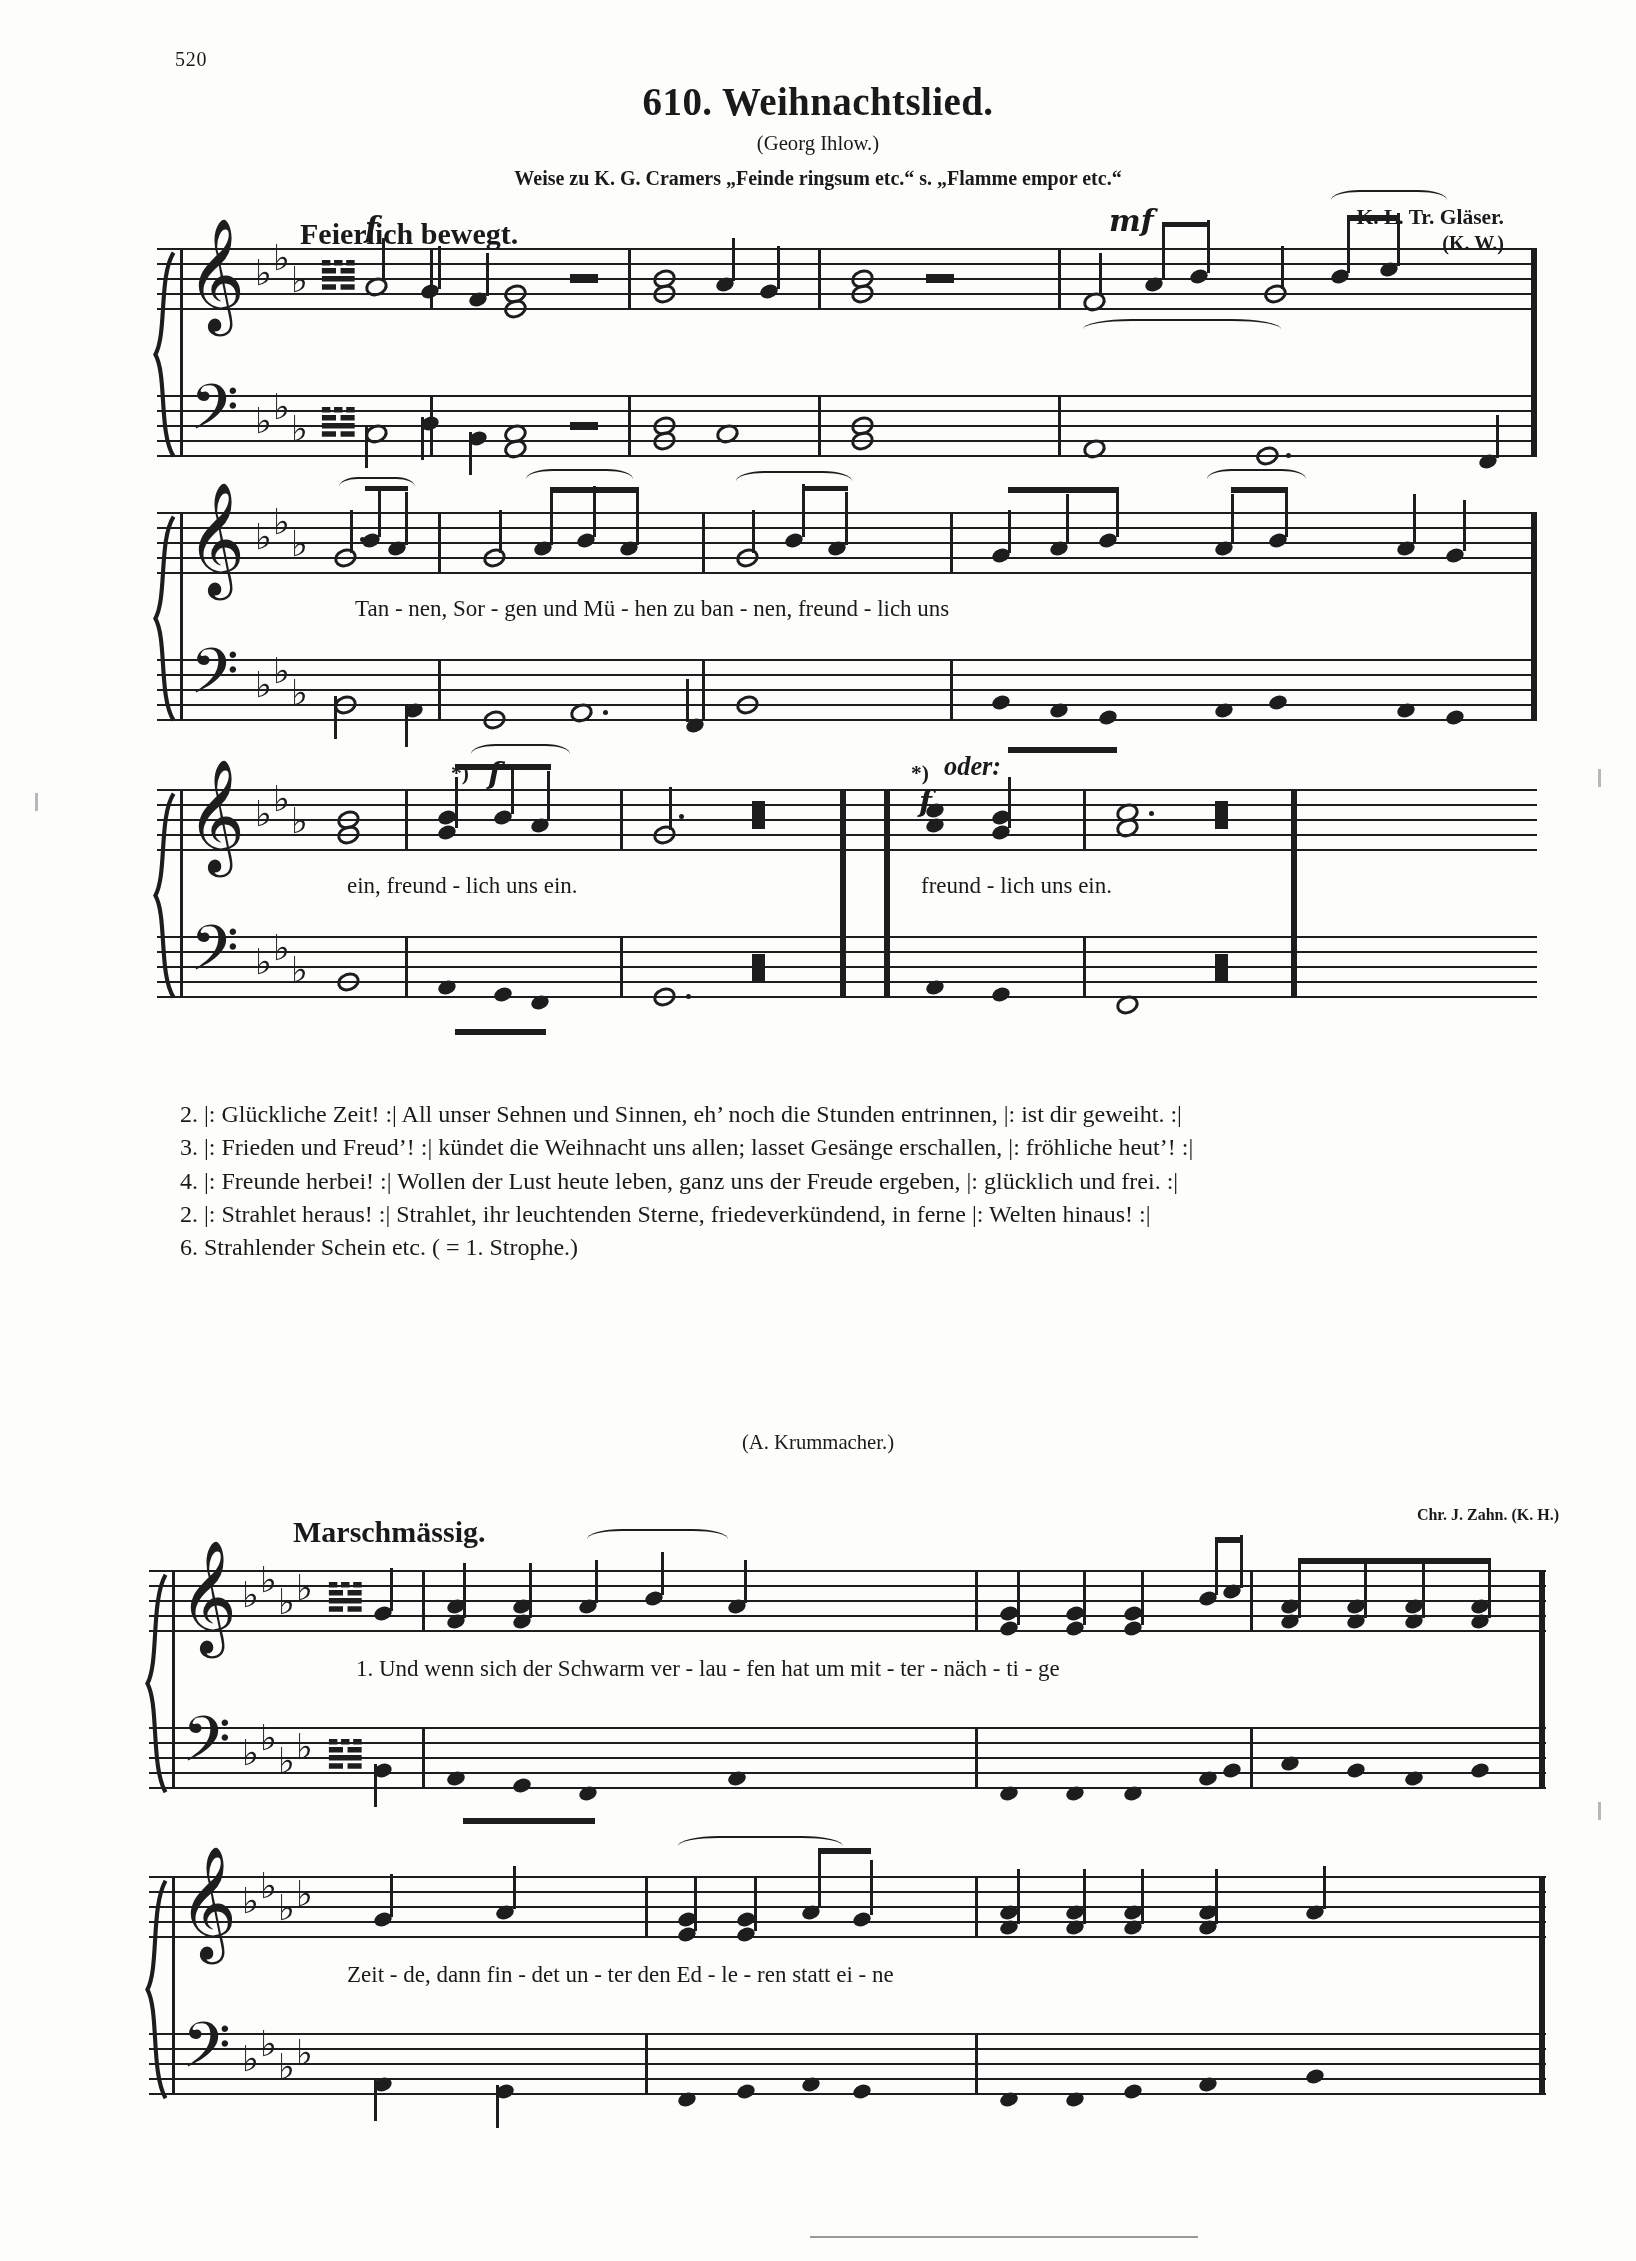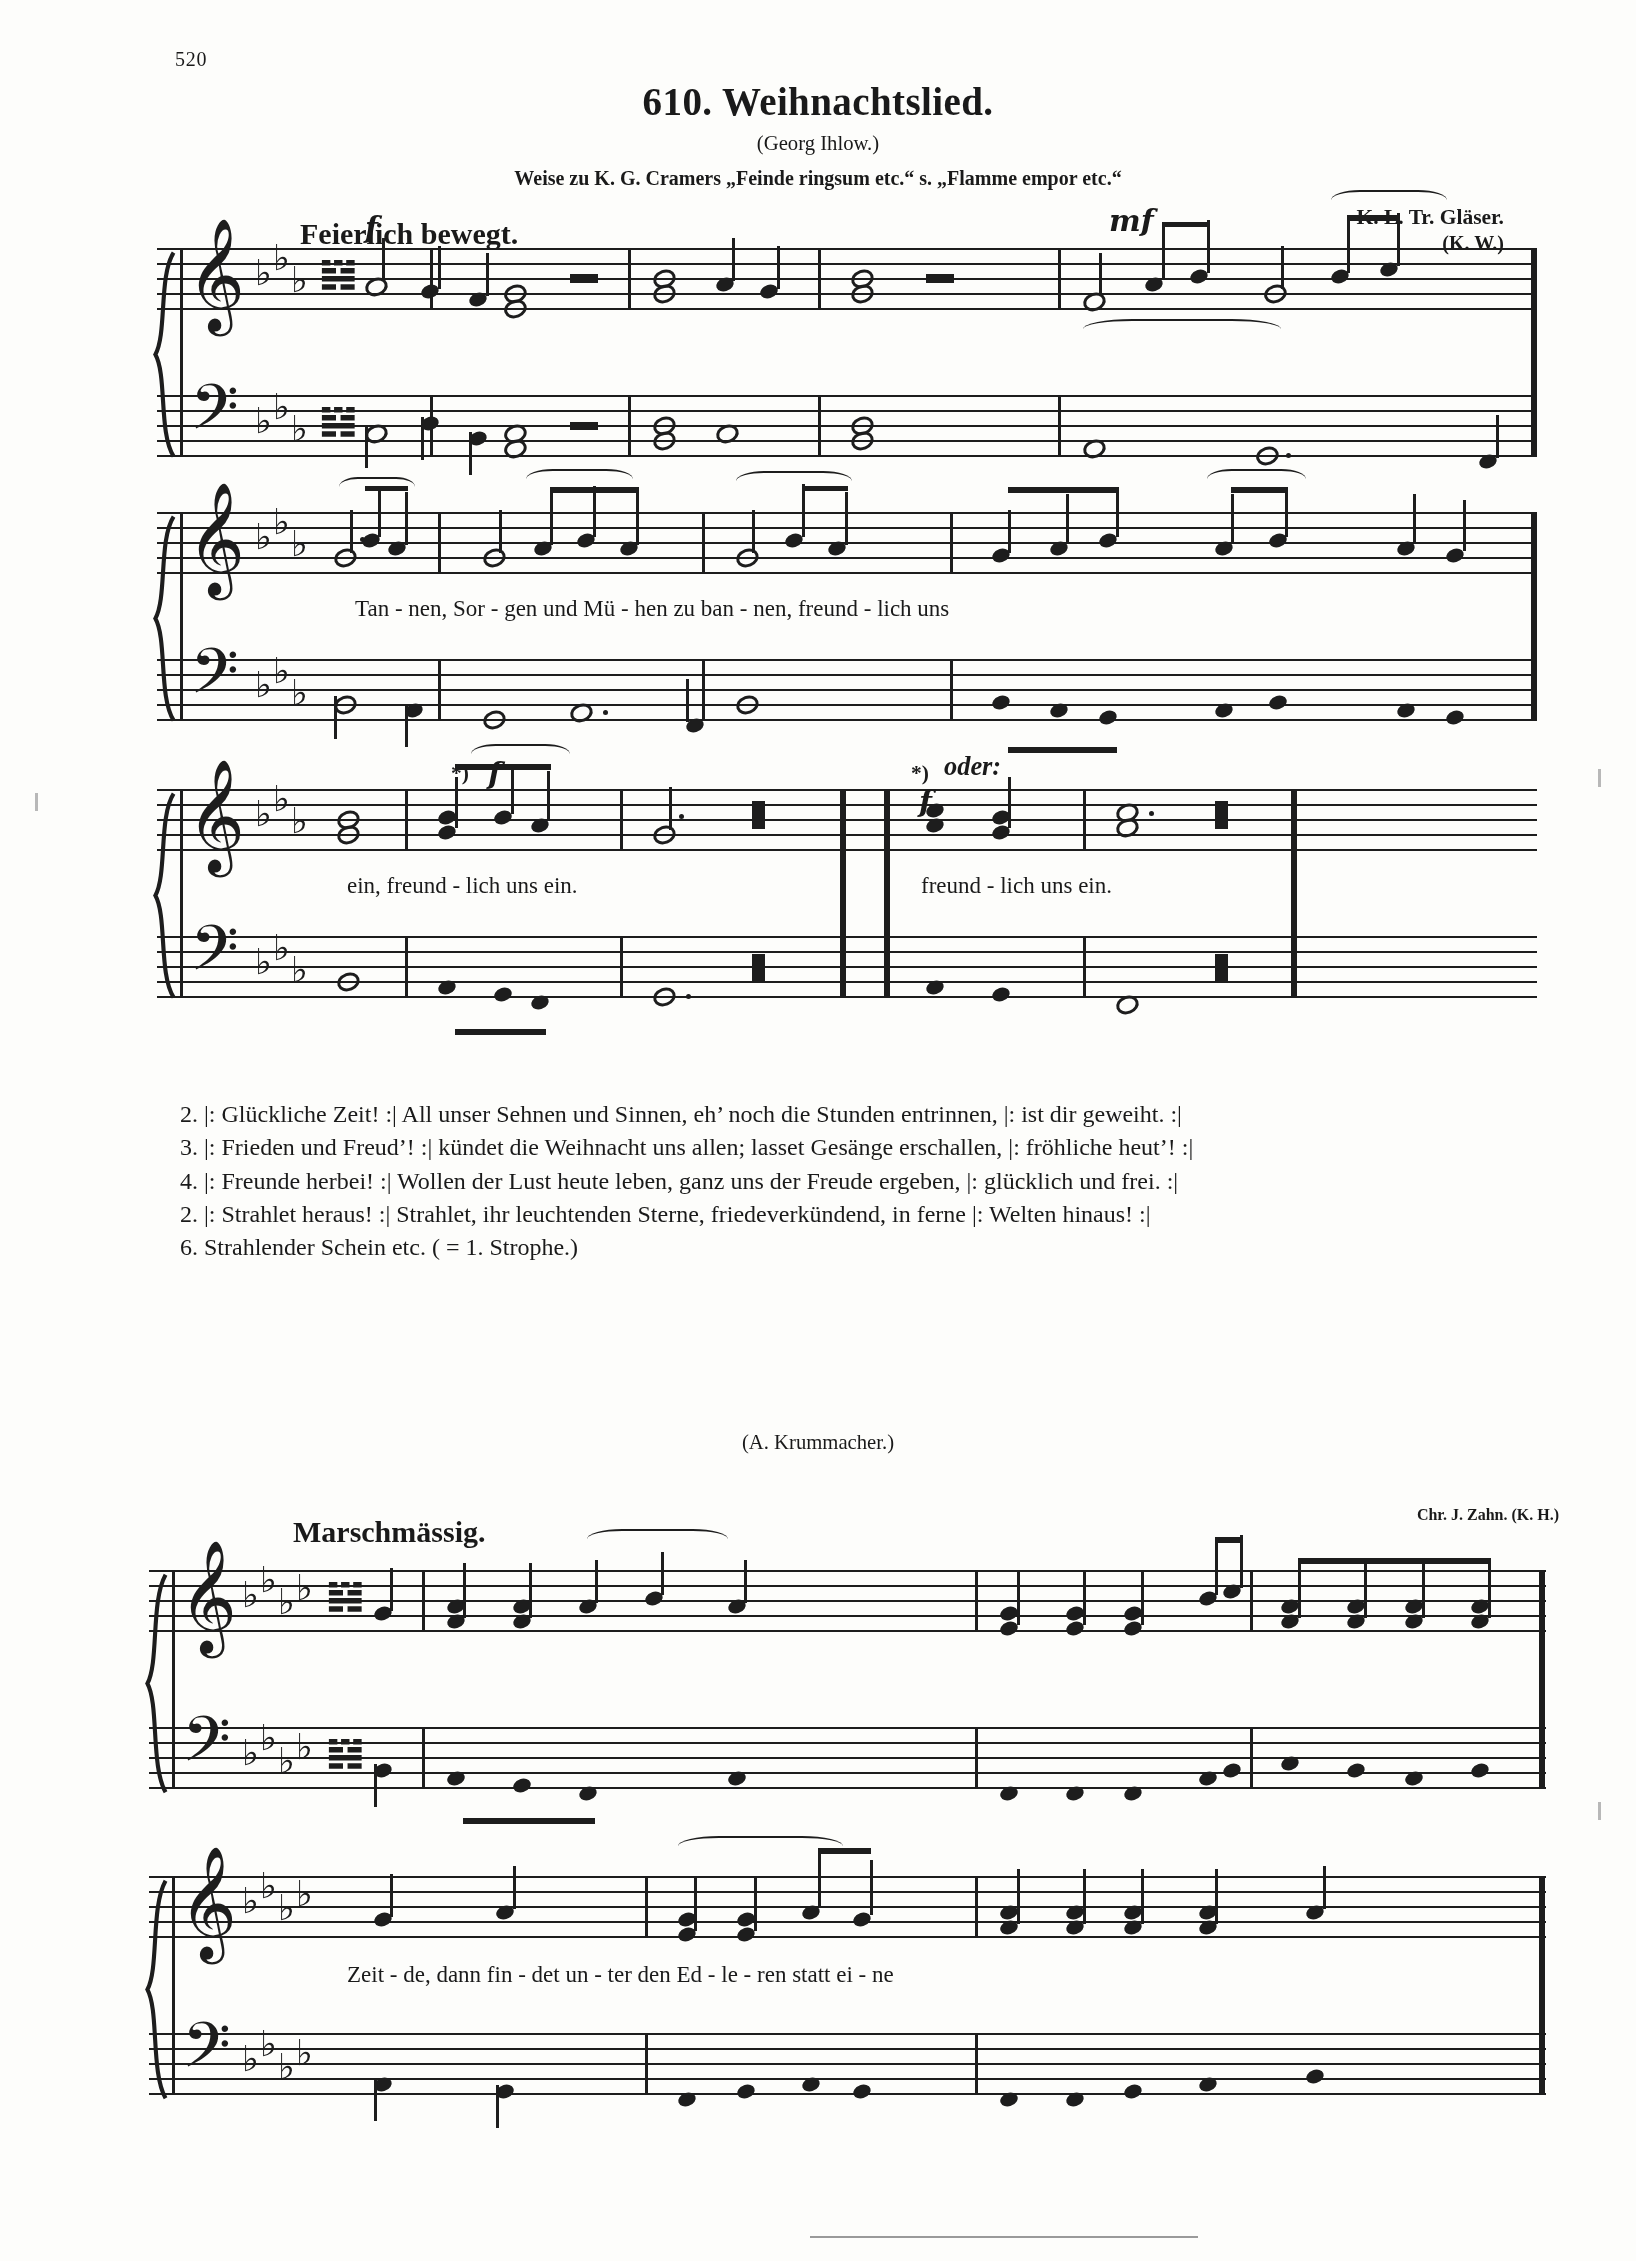--- a/index.html
+++ b/index.html
@@ -665,20 +665,21 @@
     <div class="nh" style="left:851px; top:217px;"></div>
     <div class="nh" style="left:917px; top:217px;"></div>
     <div class="nh" style="left:975px; top:217px;"></div>
     <div class="nh" style="left:1050px; top:202px;"></div>
     <div class="nh" style="left:1074px; top:194px;"></div>
     <div class="nh" style="left:1132px; top:187px;"></div>
     <div class="nh" style="left:1198px; top:194px;"></div>
     <div class="nh" style="left:1256px; top:202px;"></div>
     <div class="nh" style="left:1322px; top:194px;"></div>
 
+    <div class="lyric" style="left:207px; top:86px;">1. Und   wenn sich der Schwarm ver  -  lau - fen   hat    um      mit - ter - näch - ti - ge</div>
   </div>
 
   <div class="system" style="left:149px; top:1876px; width:1397px; height:231px;">
     <div class="brace" style="left:-5px; top:3.3px;">
       <svg class="brace-svg" width="25" height="221" viewBox="0 0 30 268">
         <path d="M26 2 C8 34, 18 108, 4 134 C18 160, 8 234, 26 266" stroke="#1d1d1d" stroke-width="5" fill="none"></path>
       </svg>
     </div>
     <div class="staff" style="top:0;">
       <div class="staffline" style="top:0px;"></div>

